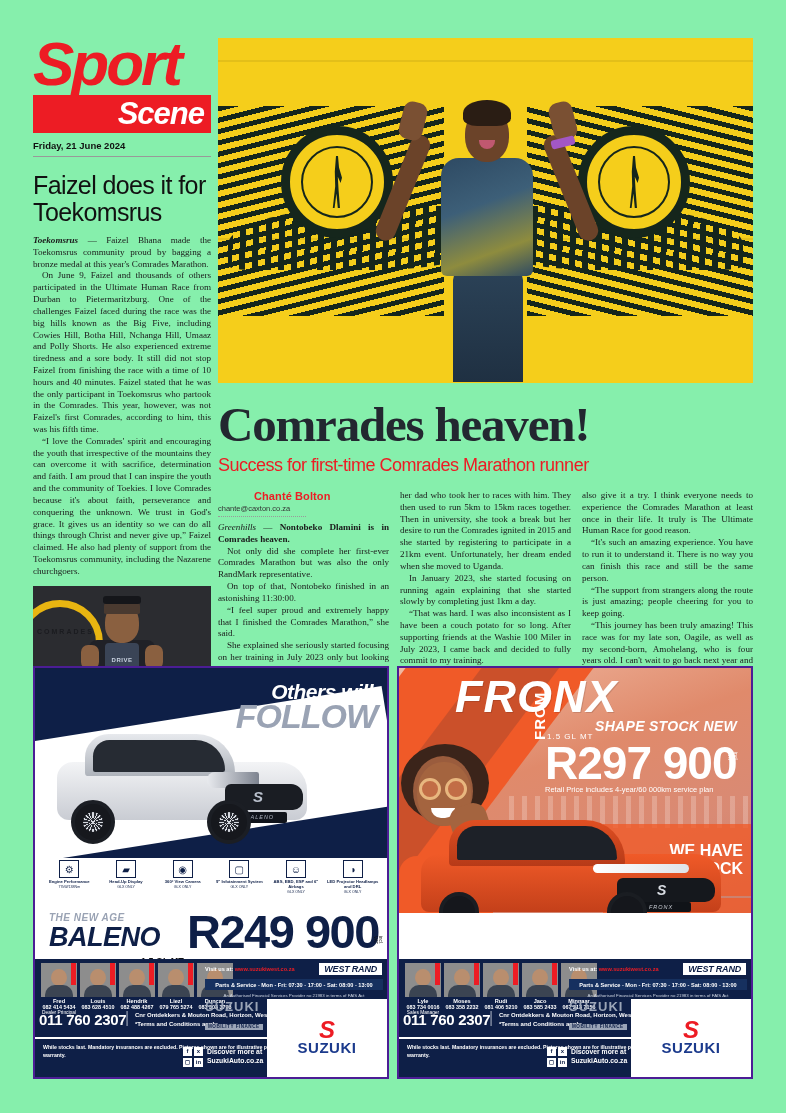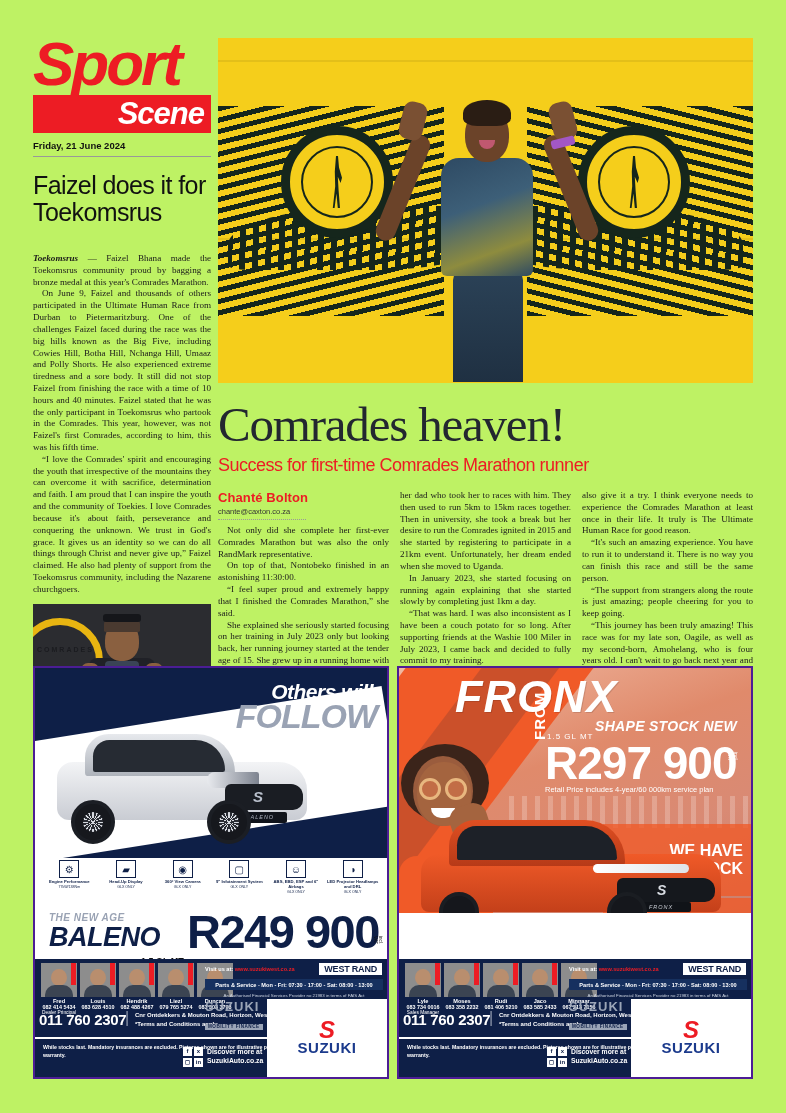--- a/index.html
+++ b/index.html
@@ -2,21 +2,21 @@
 <html><head>
 <meta charset="utf-8">
 <style>
   * { box-sizing: border-box; margin: 0; padding: 0; }
   html, body {
     width: 786px; height: 1113px;
     background: #ffffff;
     font-family: "Liberation Sans", sans-serif;
     overflow: hidden;
   }
-  .page { position: relative; width: 786px; height: 1113px; background:#bef264; }
+  .page { position: relative; width: 786px; height: 1113px; background:#86efac; }
 
   
   .masthead { position:absolute; left:33px; top:38px; width:178px; }
   .mh-sport {
     font-family:"Liberation Sans", sans-serif;
     font-weight:bold; font-style:italic;
     font-size:62px; line-height:0.85;
     color:#ED1C24; letter-spacing:-3px;
   }
   .mh-scene-bar {
@@ -31,21 +31,21 @@
   .mh-date {
     margin-top:7px; font-size:9.5px; font-weight:bold; color:#111;
     padding-bottom:5px; border-bottom:1px solid #999;
   }
 
   
   .left-col { position:absolute; left:33px; top:172px; width:178px; }
   .lc-head {
     font-family:"Liberation Sans", sans-serif;
     font-size:25px; line-height:1.08; color:#111; font-weight:normal;
-    letter-spacing:-0.6px; margin-bottom:27px;
+    letter-spacing:-0.6px; margin-bottom:9px;
   }
   .body-serif {
     font-family:"Liberation Serif", serif;
     font-size:9.1px; line-height:1.30; color:#1a1a1a; text-align:justify;
   }
   .body-serif p { text-indent:9px; }
   .body-serif p.first { text-indent:0; }
   .lede-loc { font-weight:bold; font-style:italic; }
 
   .faizel-photo {
@@ -147,33 +147,33 @@
     background:#a257c4; border-radius:3px; transform:rotate(-14deg); }
   .hero-crease { position:absolute; left:0; right:0; height:2px; background:rgba(0,0,0,.07); }
 
   
   .hero-cap {
     position:absolute; left:218px; top:388px; width:535px;
     font-size:8.5px; color:#111;
   }
   .big-head {
     position:absolute; left:218px; top:400px; width:535px;
-    font-family:"Liberation Serif", serif; font-weight:normal;
+    font-family:"Liberation Serif", serif; font-weight:bold;
     font-size:49px; line-height:1.0; color:#232730; letter-spacing:-1.2px;
   }
   .sub-head {
     position:absolute; left:218px; top:455px; width:535px;
     font-size:18px; font-weight:normal; color:#ED1C24; letter-spacing:-0.5px;
   }
 
   
   .story { position:absolute; left:218px; top:490px; width:535px; height:172px;
     display:flex; gap:11px; }
   .story-col { width:171px; }
-  .byline-name { font-size:13px; font-weight:bold; color:#ED1C24; letter-spacing:.1px;}
+  .byline-name { font-size:11px; font-weight:bold; color:#ED1C24; letter-spacing:.1px;margin-left:36px;}
   .byline-mail { font-size:7.5px; color:#333; margin-top:2px; }
   .byline-rule { border-bottom:1px dotted #999; margin:3px 0 5px 0; width:88px; }
 
   
   .ads { position:absolute; left:33px; top:666px; width:720px; height:413px;
     display:flex; gap:8px; }
   .ad { width:356px; height:413px; border:2px solid #4c1d95; position:relative;
     background:#fff; overflow:hidden; }
 
   
@@ -315,21 +315,21 @@
   .dealer-phone { position:absolute; left:4px; top:52px; font-size:15px;
     font-weight:bold; color:#fff; letter-spacing:-0.3px; }
   .dealer-pipe { position:absolute; left:90px; top:50px; font-size:16px; color:#8d97ab; }
   .dealer-addr { position:absolute; left:100px; top:52px; font-size:6px; color:#fff;
     font-weight:bold; line-height:1.5; }
   .dealer-right { position:absolute; right:4px; top:3px; width:178px; }
   .dr-visit { display:flex; align-items:center; justify-content:space-between; }
   .dr-visit-txt { font-size:5.6px; color:#fff; font-weight:bold; }
   .dr-visit-url { color:#ED1C24; }
   .dr-west { background:#fff; color:#0E1F47; font-weight:bold; font-size:9px;
-    padding:1px 5px; border:1px solid #0E1F47; letter-spacing:-0.2px; }
+    padding:1px 5px; border:1px solid #0E1F47; letter-spacing:-0.2px;font-style:italic; }
   .dr-parts { margin-top:3px; background:#16305f; color:#fff; font-size:5.6px;
     font-weight:bold; text-align:center; padding:2.5px 0; }
   .dr-fsp { margin-top:3px; font-size:4.4px; color:#cfd6e2; text-align:center; }
   .dr-suzuki-fin { font-size:13px; font-weight:bold; color:#9aa4b6; text-align:left;
     letter-spacing:1px; margin-top:1px; }
   .dr-mob { font-size:4.6px; background:#9aa4b6; color:#0E1F47; font-weight:bold;
     display:inline-block; padding:0.5px 3px; letter-spacing:0.5px; }
   .dr-wesbank { position:absolute; right:2px; top:46px; font-size:5px; color:#cfd6e2; }
   .dr-wesbank b { font-size:9px; color:#fff; }
 
@@ -424,20 +424,21 @@
 
   <div class="big-head">Comrades heaven!</div>
   <div class="sub-head">Success for first-time Comrades Marathon runner</div>
 
   <div class="story">
     <div class="story-col">
       <div class="byline-name">Chanté Bolton</div>
       <div class="byline-mail">chante@caxton.co.za</div>
       <div class="byline-rule"></div>
       <div class="body-serif">
+        <p class="first"><i>Greenhills</i> — <b>Nontobeko Dlamini is in Comrades heaven.</b></p>
         <p>Not only did she complete her first-ever Comrades Marathon but was also the only RandMark representative.</p>
         <p>On top of that, Nontobeko finished in an astonishing 11:30:00.</p>
         <p>“I feel super proud and extremely happy that I finished the Comrades Marathon,” she said.</p>
         <p>She explained she seriously started focusing on her training in July 2023 only but looking back, her running journey started at the tender age of 15. She grew up in a running home with</p>
       </div>
     </div>
     <div class="story-col">
       <div class="body-serif">
         <p class="first">her dad who took her to races with him. They then used to run 5km to 15km races together. Then in university, she took a break but her desire to run the Comrades ignited in 2015 and she started by registering to participate in a 21km event. Unfortunately, her dream ended when she moved to Uganda.</p>
         <p>In January 2023, she started focusing on running again explaining that she started slowly by completing just 1km a day.</p>

